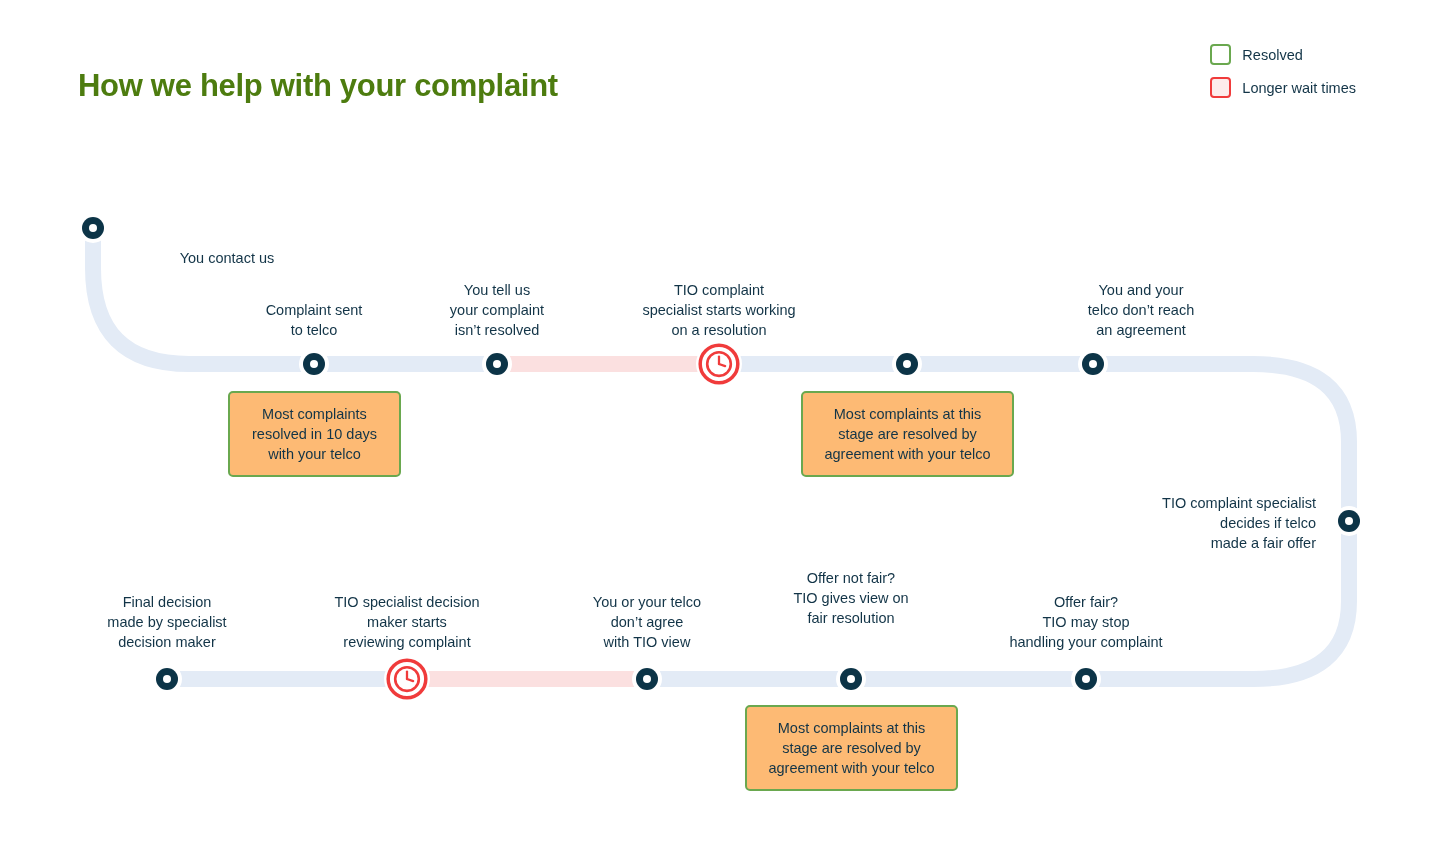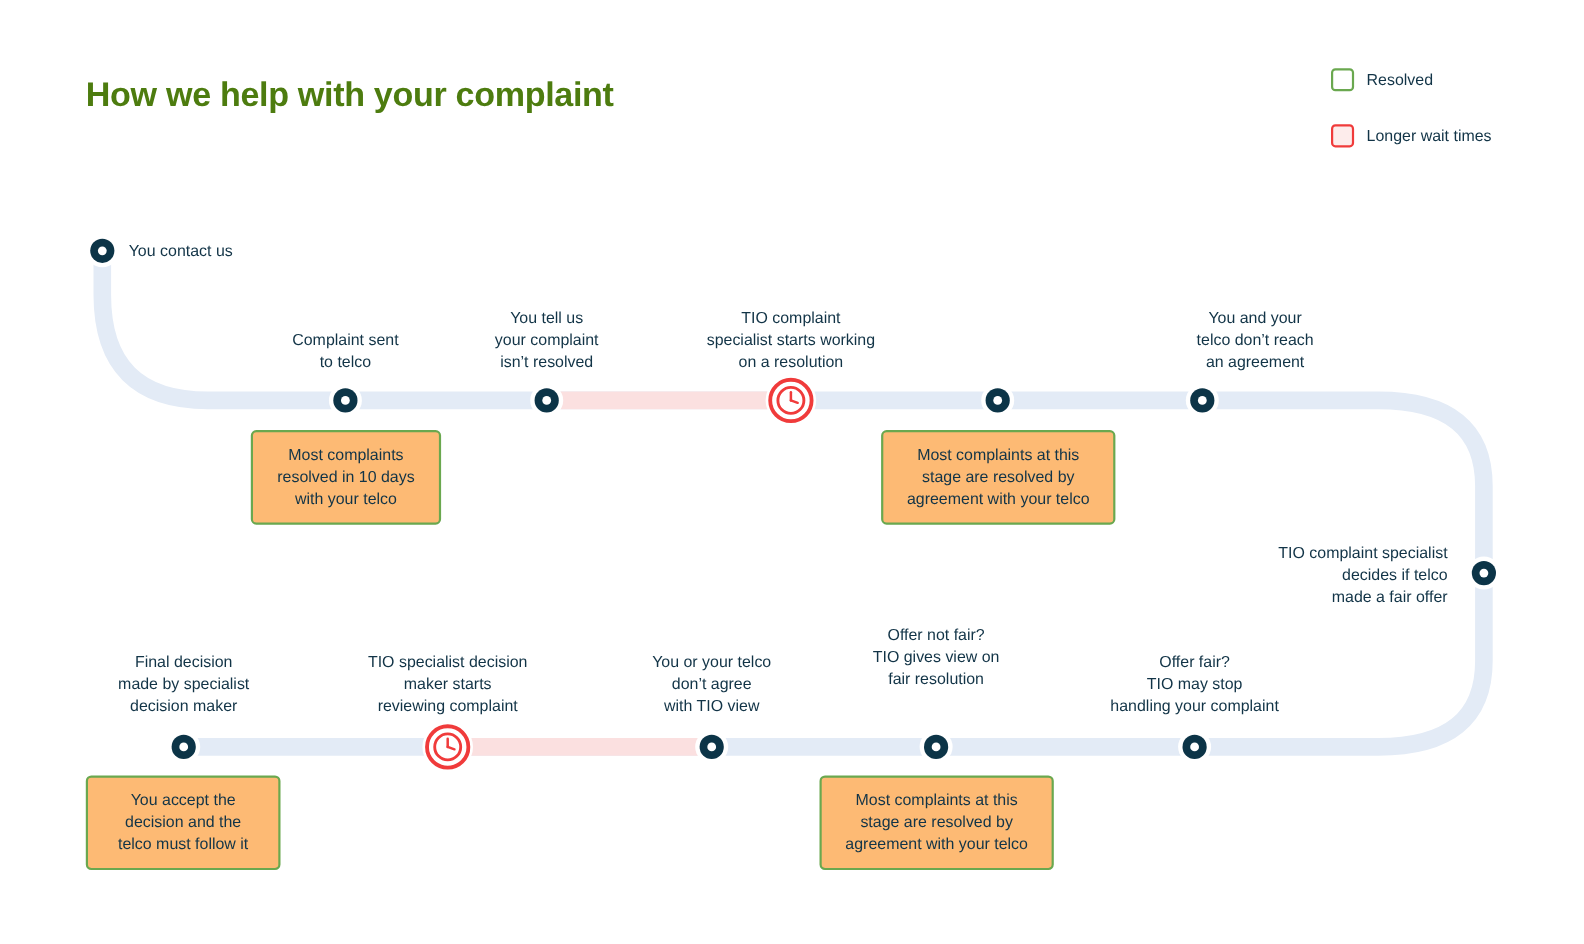--- a/index.html
+++ b/index.html
@@ -35,21 +35,20 @@
     top: 44px;
     display: flex;
     flex-direction: column;
     gap: 12px;
     align-items: flex-start;
   }
   .legend-row {
     display: flex;
     align-items: center;
     gap: 11px;
-    margin-top: 18px;
   }
   .legend-swatch {
     width: 21px;
     height: 21px;
     border-radius: 4px;
     border: 2.5px solid #000;
     box-sizing: border-box;
   }
   .legend-label {
     font-size: 14.5px;
@@ -118,21 +117,21 @@
 
   
   .caption {
     position: absolute;
     font-size: 14.5px;
     line-height: 20px;
     color: #123447;
     text-align: center;
     white-space: pre-line;
   }
-  .caption.left-align  { text-align: left; }
+  .caption.left-align  { text-align: center; margin-top: 29px; }
   .caption.right-align { text-align: right; }
 
   
   .callout {
     position: absolute;
     box-sizing: border-box;
     border: 2px solid #6aa84f;
     border-radius: 5px;
     background: #fdba74;
     color: #123447;
@@ -271,21 +270,18 @@
 handling your complaint</div>
 
   <div class="callout" style="left:228px; top:391px; width:173px; height:86px;">Most complaints
 resolved in 10 days
 with your telco</div>
 
   <div class="callout" style="left:801px; top:391px; width:213px; height:86px;">Most complaints at this
 stage are resolved by
 agreement with your telco</div>
 
-  <div class="callout" style="left:78px; top:705px; width:177px; height:86px;">You accept the
-decision and the
-telco must follow it</div>
 
   <div class="callout" style="left:745px; top:705px; width:213px; height:86px;">Most complaints at this
 stage are resolved by
 agreement with your telco</div>
 
 </div>
 
 </body></html>

